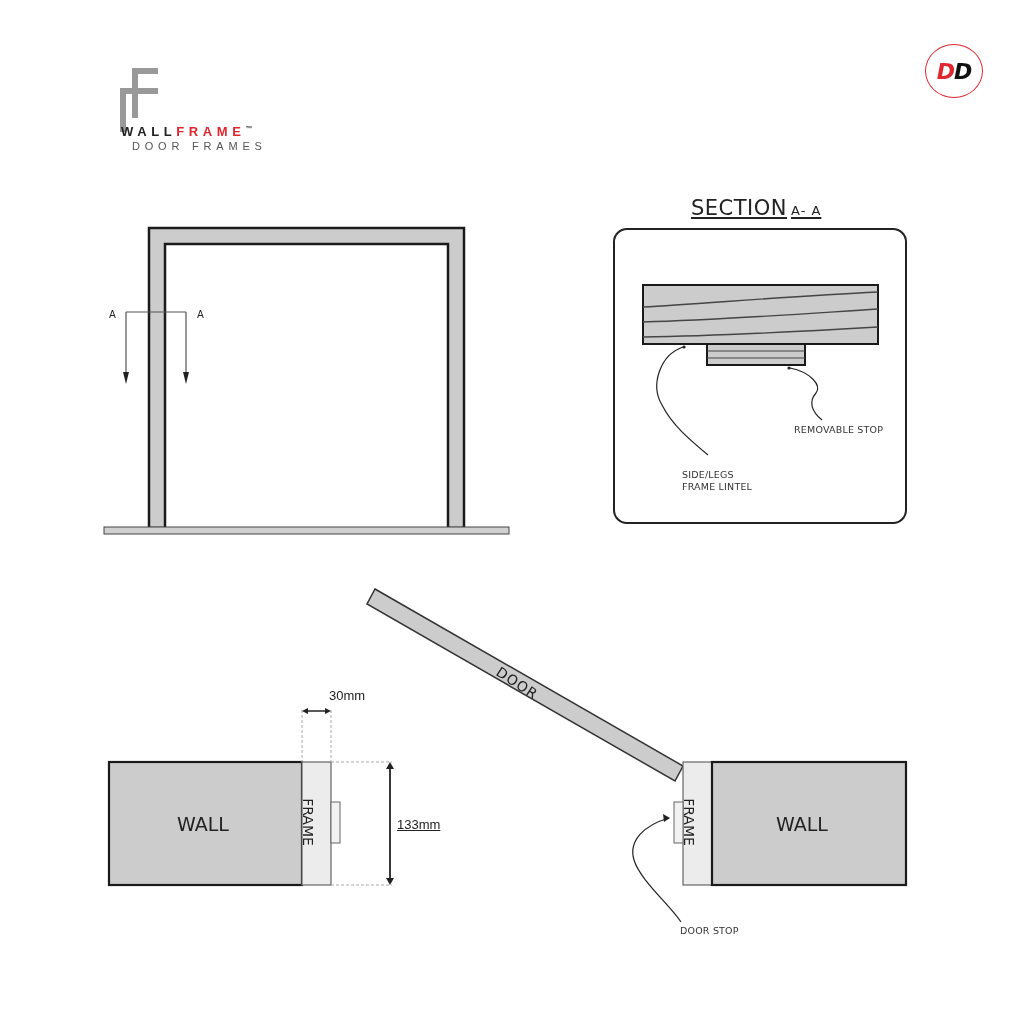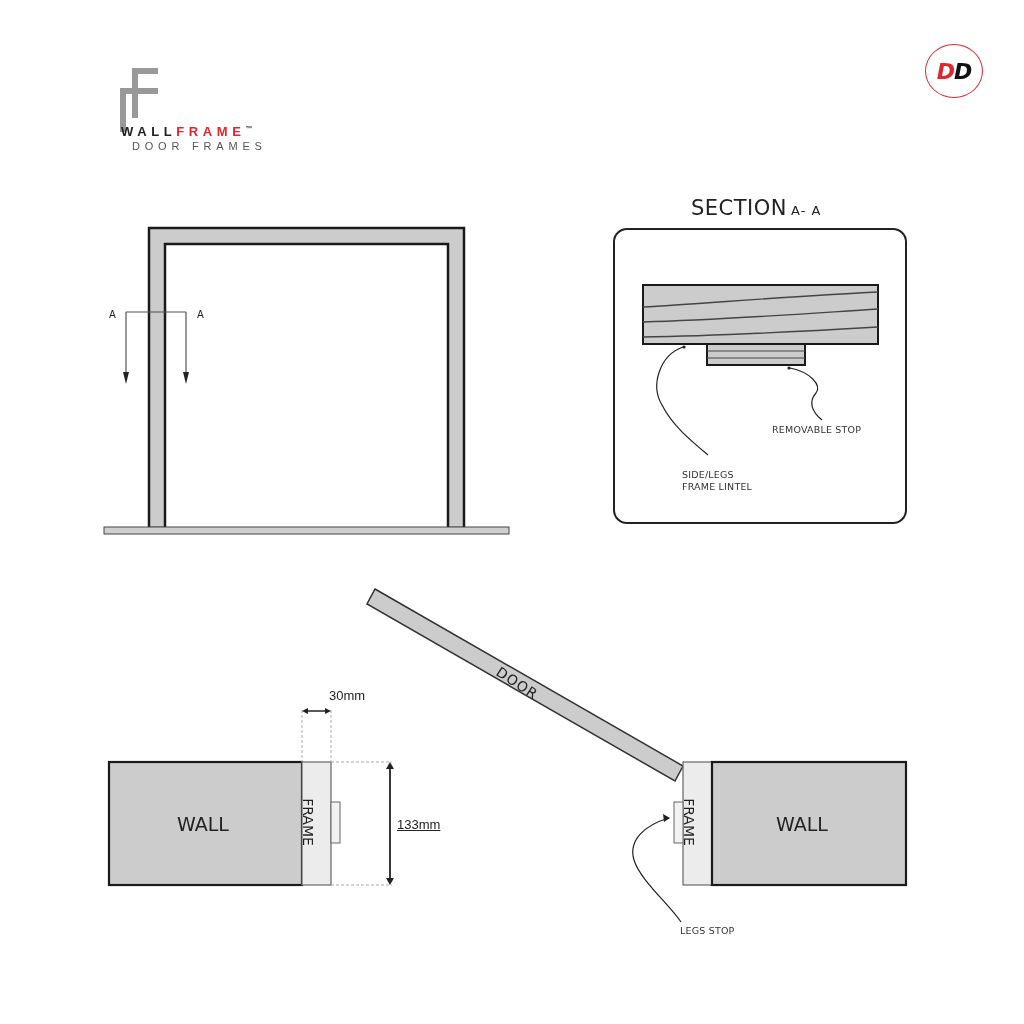--- a/index.html
+++ b/index.html
@@ -5,21 +5,21 @@
   html, body { margin: 0; padding: 0; background: #ffffff; }
   body { width: 1024px; height: 1024px; position: relative; overflow: hidden; font-family: "Liberation Sans", sans-serif; }
   svg { position: absolute; left: 0; top: 0; }
   .logo-thru { position: absolute; left: 121px; top: 124px; font-family: "Liberation Sans", sans-serif; font-weight: bold; font-size: 13px; letter-spacing: 4.6px; color: #222; white-space: nowrap; }
   .logo-thru .red { color: #e0262e; }
   .logo-thru sup { font-size: 7px; letter-spacing: 0; vertical-align: 5px; color: #333; }
   .logo-sub { position: absolute; left: 132px; top: 140px; font-family: "Liberation Sans", sans-serif; font-size: 11px; letter-spacing: 4.8px; color: #555; white-space: nowrap; }
   .dd-badge { position: absolute; left: 925px; top: 44px; width: 56px; height: 52px; border: 1.5px solid #e0262e; border-radius: 50%; background: #fff; display: flex; align-items: center; justify-content: center; font-family: "DejaVu Sans", sans-serif; font-weight: bold; font-style: italic; font-size: 22px; letter-spacing: -1px; }
   .dd-badge .d1 { color: #e0262e; }
   .dd-badge .d2 { color: #111; }
-  .section-title { position: absolute; left: 691px; top: 196px; font-family: "DejaVu Sans", sans-serif; font-size: 21px; color: #222; letter-spacing: 0.5px; white-space: nowrap; }
+  .section-title { position: absolute; left: 691px; top: 196px; font-family: "DejaVu Sans", sans-serif; font-size: 21px; color: #222; letter-spacing: 0.5px; white-space: nowrap; text-decoration: underline; }
   .section-title small { font-size: 13px; margin-left: 4px; letter-spacing: 1px; }
   .section-box { position: absolute; left: 613px; top: 228px; width: 294px; height: 296px; border: 2px solid #222; border-radius: 14px; box-sizing: border-box; }
   .label-sm { position: absolute; font-family: "DejaVu Sans", sans-serif; font-size: 9.5px; color: #333; white-space: nowrap; letter-spacing: 0.2px; line-height: 12px; }
   .label-dim { position: absolute; font-family: "Liberation Sans", sans-serif; font-size: 13px; color: #222; white-space: nowrap; }
   .label-wall { position: absolute; font-family: "DejaVu Sans", sans-serif; font-size: 19px; color: #222; white-space: nowrap; }
   .label-frame { position: absolute; font-family: "DejaVu Sans", sans-serif; font-size: 14px; color: #222; white-space: nowrap; transform: rotate(90deg); transform-origin: center center; }
   .label-door { position: absolute; font-family: "DejaVu Sans", sans-serif; font-size: 14px; color: #222; white-space: nowrap; transform: rotate(33deg); transform-origin: center center; letter-spacing: 1px; }
   .label-a { position: absolute; font-family: "DejaVu Sans", sans-serif; font-size: 10px; color: #222; }
 </style>
 </head>
@@ -97,26 +97,26 @@
   <span class="d1">D</span>
     <span class="d2">D</span>
 </div>
 
 <span class="label-a" style="left:109px; top:309px;">A</span>
 <span class="label-a" style="left:197px; top:309px;">A</span>
 
 <div class="section-title"><span>SECTION</span><small>A- A</small></div>
 <div class="section-box"></div>
 
-<span class="label-sm" style="left:772px; top:424px;">REMOVABLE STOP</span>
+<span class="label-sm" style="left:794px; top:424px;">REMOVABLE STOP</span>
 <span class="label-sm" style="left:682px; top:457px;margin-top:24px;">FRAME LINTEL</span>
 <span class="label-sm" style="left:682px; top:469px;">SIDE/LEGS</span>
 
 <span class="label-wall" style="left:177px; top:813px;">WALL</span>
 <span class="label-frame" style="left:284px; top:814px;">FRAME</span>
 <span class="label-dim" style="left:297px; top:688px;margin-left:32px;">30mm</span>
 <span class="label-dim" style="left:397px; top:817px;text-decoration:underline;">133mm</span>
 
 <span class="label-door" style="left:494px; top:675px;">DOOR</span>
 
 <span class="label-frame" style="left:665px; top:814px;">FRAME</span>
 <span class="label-wall" style="left:776px; top:813px;">WALL</span>
-<span class="label-sm" style="left:680px; top:925px;">LEGS STOP</span>
+<span class="label-sm" style="left:680px; top:925px;">DOOR STOP</span>
 
 </body></html>

